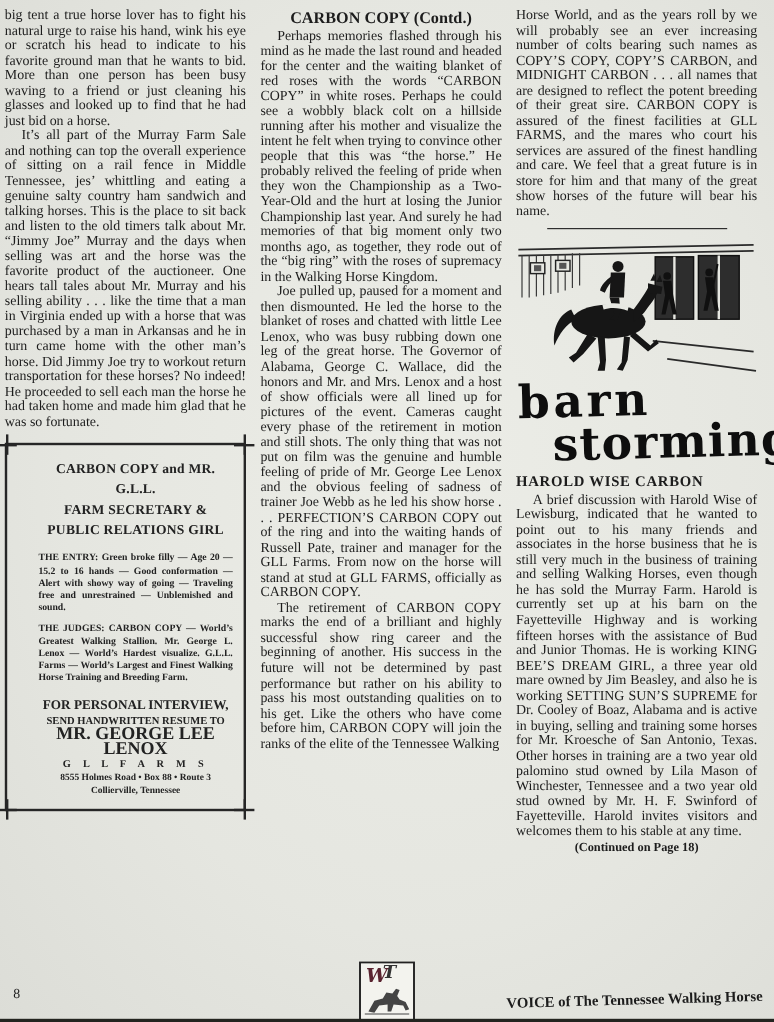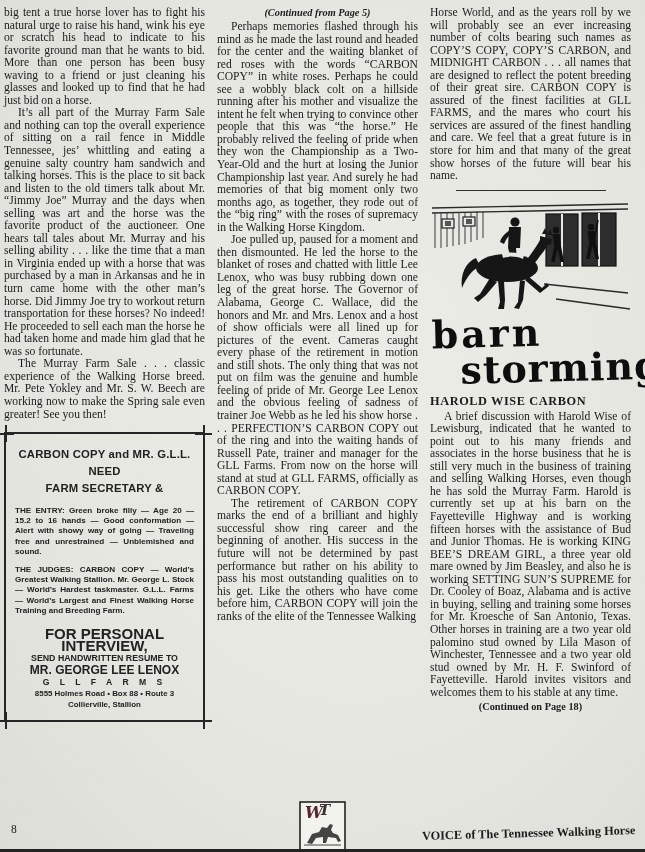--- a/index.html
+++ b/index.html
@@ -14,34 +14,34 @@
   .bodyp { font-size:11.6px; line-height:12.55px; text-align:justify; margin:0 0 0 0; text-indent:14px; }
   .bodyp.noindent { text-indent:0; }
 
   
   .cc-head { text-align:center; font-weight:bold; font-size:13.5px; margin:0 0 1px 0; }
   .cc-sub  { text-align:center; font-weight:bold; font-style:italic; font-size:10.3px; margin:0 0 3px 0; }
 
   
   .adbox {
     position:relative; margin-top:11px; border:2px solid #262626;
-    padding:12px 9px 10px 9px;
-    font-family:Liberation Sans, sans-serif; color:#222;
+    padding:12px 9px 10px 26px;
+    font-family:Liberation Serif, serif; color:#222;
   }
   .cross { position:absolute; width:17px; height:17px; pointer-events:none; }
   .cross::before { content:""; position:absolute; left:7.5px; top:0; width:2px; height:17px; background:#262626; }
   .cross::after  { content:""; position:absolute; top:7.5px; left:0; width:17px; height:2px; background:#262626; }
   .cross.tl { left:-9px; top:-9px; } .cross.tr { right:-9px; top:-9px; }
   .cross.bl { left:-9px; bottom:-9px; } .cross.br { right:-9px; bottom:-9px; }
   .ad-title { text-align:center; font-weight:bold; font-size:11.3px; line-height:17px; margin-bottom:9px; letter-spacing:.2px; }
   .ad-para { font-size:8.1px; line-height:10.2px; font-weight:bold; text-align:justify; margin:0 0 8px 0; }
   .ad-contact { text-align:center; font-weight:bold; margin-top:12px; }
-  .ad-contact .l1 { font-size:15px; line-height:12px;text-align:center; }
+  .ad-contact .l1 { font-size:11px; line-height:12px;text-align:center; }
   .ad-contact .l2 { font-size:8.8px; line-height:12px; }
-  .ad-contact .l3 { font-size:12px; line-height:12px; }
+  .ad-contact .l3 { font-size:15px; line-height:12px; }
   .ad-contact .l4 { font-size:8.6px; line-height:12px; letter-spacing:4px; }
   .ad-contact .l5 { font-size:7.9px; line-height:11px; }
   .ad-contact .l6 { font-size:7.9px; line-height:11px; }
 
   
   .divider { width:150px; border-top:1.5px solid #2e2e2e; margin:7px auto 5px auto; }
   .illus { display:block; margin:0 auto; }
   .barn-title { font-family:"DejaVu Serif", serif; font-weight:bold; color:#0e0e0e; transform:rotate(-1.5deg); }
   .barn-l1 { font-size:38px; line-height:34px; margin-left:2px; letter-spacing:3px; }
   .barn-l2 { font-size:38px; line-height:34px; margin-left:30px; margin-top:2px; letter-spacing:1px; }
@@ -57,47 +57,46 @@
 </head>
 <body>
 
 <div class="page">
 
   <div class="columns">
 
     <div class="col">
       <p class="bodyp noindent">big tent a true horse lover has to fight his natural urge to raise his hand, wink his eye or scratch his head to indicate to his favorite ground man that he wants to bid. More than one person has been busy waving to a friend or just cleaning his glasses and looked up to find that he had just bid on a horse.</p>
       <p class="bodyp">It’s all part of the Murray Farm Sale and nothing can top the overall experience of sitting on a rail fence in Middle Tennessee, jes’ whittling and eating a genuine salty country ham sandwich and talking horses. This is the place to sit back and listen to the old timers talk about Mr. “Jimmy Joe” Murray and the days when selling was art and the horse was the favorite product of the auctioneer. One hears tall tales about Mr. Murray and his selling ability . . . like the time that a man in Virginia ended up with a horse that was purchased by a man in Arkansas and he in turn came home with the other man’s horse. Did Jimmy Joe try to workout return transportation for these horses? No indeed! He proceeded to sell each man the horse he had taken home and made him glad that he was so fortunate.</p>
-      <p class="bodyp">The Murray Farm Sale . . . classic experience of the Walking Horse breed. Mr. Pete Yokley and Mr. S. W. Beech are working now to make the Spring sale even greater! See you then!</p>
 
       <div class="adbox">
         <div class="cross tl"></div>
         <div class="cross tr"></div>
         <div class="cross bl"></div>
         <div class="cross br"></div>
         <div class="ad-title">
           <div>CARBON COPY and MR. G.L.L.</div>
-          <div>NEED</div>
           <div>FARM SECRETARY &amp;</div>
+          <div>PUBLIC RELATIONS GIRL</div>
         </div>
         <p class="ad-para">THE ENTRY: Green broke filly — Age 20 — 15.2 to 16 hands — Good conformation — Alert with showy way of going — Traveling free and unrestrained — Unblemished and sound.</p>
-        <p class="ad-para">THE JUDGES: CARBON COPY — World’s Greatest Walking Stallion. Mr. George L. Stock — World’s Hardest taskmaster. G.L.L. Farms — World’s Largest and Finest Walking Horse Training and Breeding Farm.</p>
+        <p class="ad-para">THE JUDGES: CARBON COPY — World’s Greatest Walking Stallion. Mr. George L. Lenox — World’s Hardest visualize. G.L.L. Farms — World’s Largest and Finest Walking Horse Training and Breeding Farm.</p>
         <div class="ad-contact">
           <div class="l1">FOR PERSONAL INTERVIEW,</div>
           <div class="l2">SEND HANDWRITTEN RESUME TO</div>
           <div class="l3">MR. GEORGE LEE LENOX</div>
           <div class="l4">G L L  F A R M S</div>
           <div class="l5">8555 Holmes Road • Box 88 • Route 3</div>
-          <div class="l6">Collierville, Stallion</div>
+          <div class="l6">Collierville, Tennessee</div>
         </div>
       </div>
     </div>
 
     <div class="col">
-      <div class="cc-sub">(Continued from Page 5)</div>
+      <h2 class="cc-head">CARBON COPY (Contd.)</h2>
       <p class="bodyp">Perhaps memories flashed through his mind as he made the last round and headed for the center and the waiting blanket of red roses with the words “CARBON COPY” in white roses. Perhaps he could see a wobbly black colt on a hillside running after his mother and visualize the intent he felt when trying to convince other people that this was “the horse.” He probably relived the feeling of pride when they won the Championship as a Two-Year-Old and the hurt at losing the Junior Championship last year. And surely he had memories of that big moment only two months ago, as together, they rode out of the “big ring” with the roses of supremacy in the Walking Horse Kingdom.</p>
       <p class="bodyp">Joe pulled up, paused for a moment and then dismounted. He led the horse to the blanket of roses and chatted with little Lee Lenox, who was busy rubbing down one leg of the great horse. The Governor of Alabama, George C. Wallace, did the honors and Mr. and Mrs. Lenox and a host of show officials were all lined up for pictures of the event. Cameras caught every phase of the retirement in motion and still shots. The only thing that was not put on film was the genuine and humble feeling of pride of Mr. George Lee Lenox and the obvious feeling of sadness of trainer Joe Webb as he led his show horse . . . PERFECTION’S CARBON COPY out of the ring and into the waiting hands of Russell Pate, trainer and manager for the GLL Farms. From now on the horse will stand at stud at GLL FARMS, officially as CARBON COPY.</p>
       <p class="bodyp">The retirement of CARBON COPY marks the end of a brilliant and highly successful show ring career and the beginning of another. His success in the future will not be determined by past performance but rather on his ability to pass his most outstanding qualities on to his get. Like the others who have come before him, CARBON COPY will join the ranks of the elite of the Tennessee Walking</p>
     </div>
 
     <div class="col">
       <p class="bodyp noindent">Horse World, and as the years roll by we will probably see an ever increasing number of colts bearing such names as COPY’S COPY, COPY’S CARBON, and MIDNIGHT CARBON . . . all names that are designed to reflect the potent breeding of their great sire. CARBON COPY is assured of the finest facilities at GLL FARMS, and the mares who court his services are assured of the finest handling and care. We feel that a great future is in store for him and that many of the great show horses of the future will bear his name.</p>
 
       <div class="divider"></div>
 

